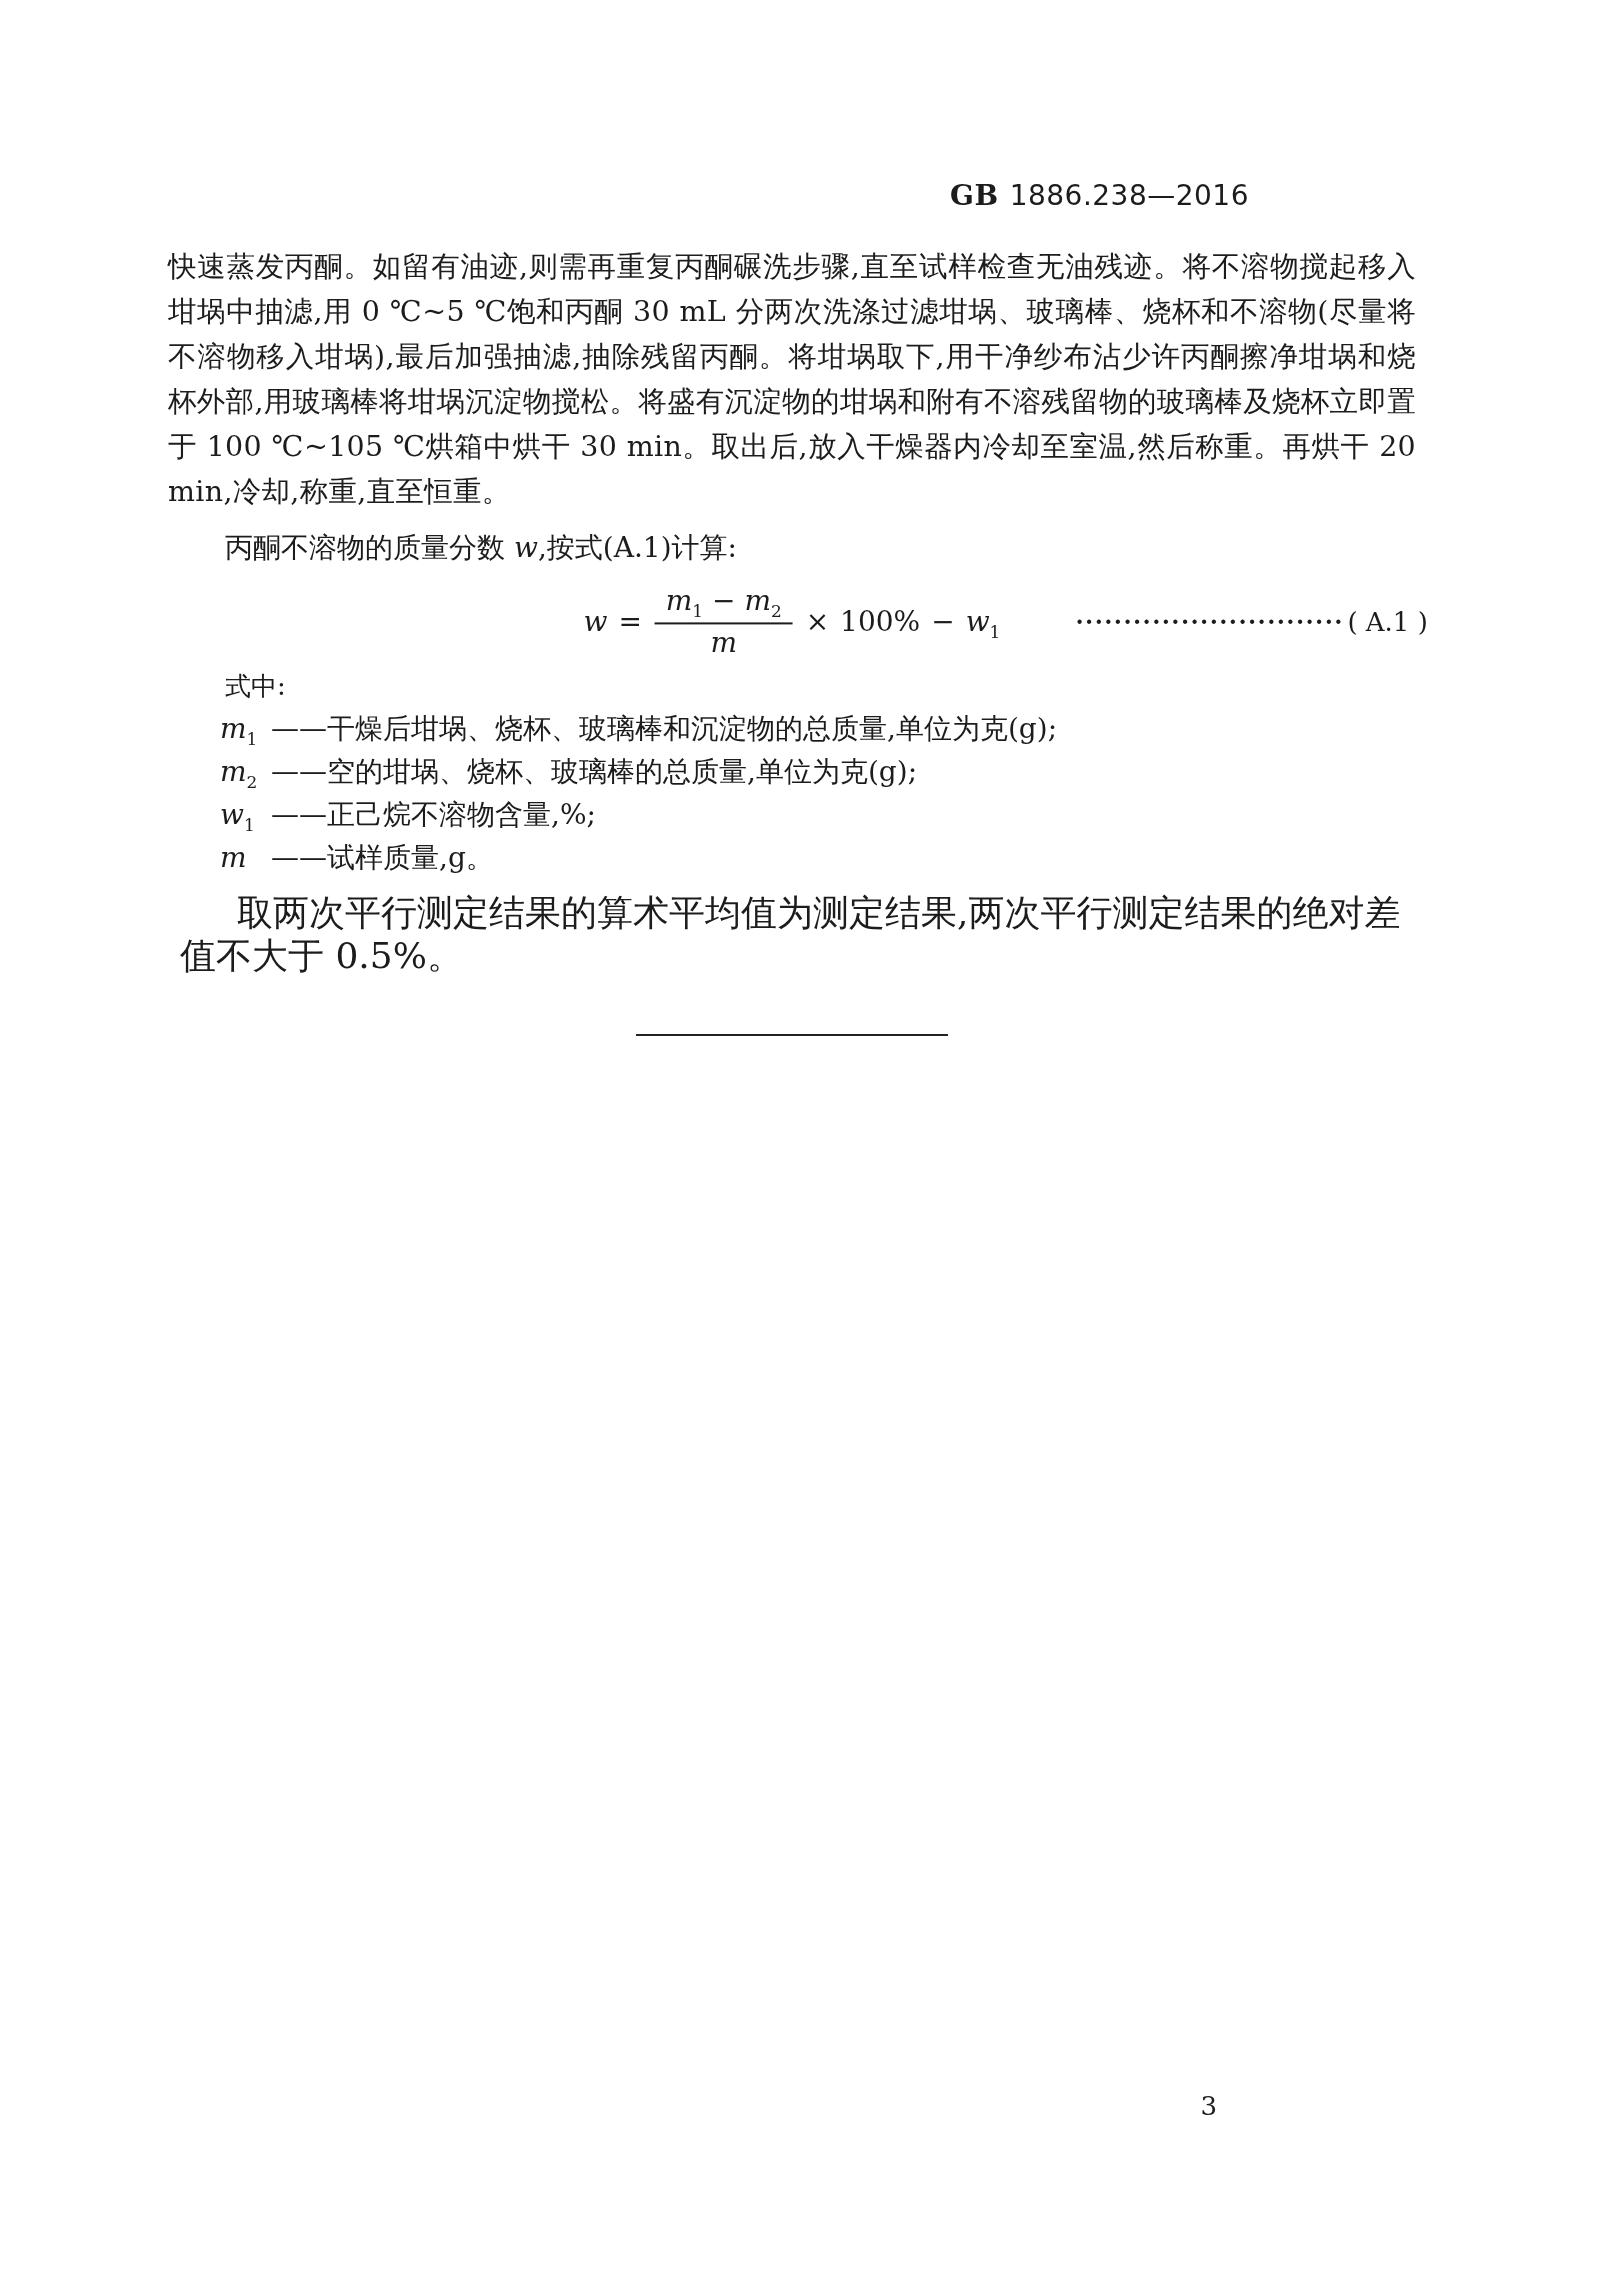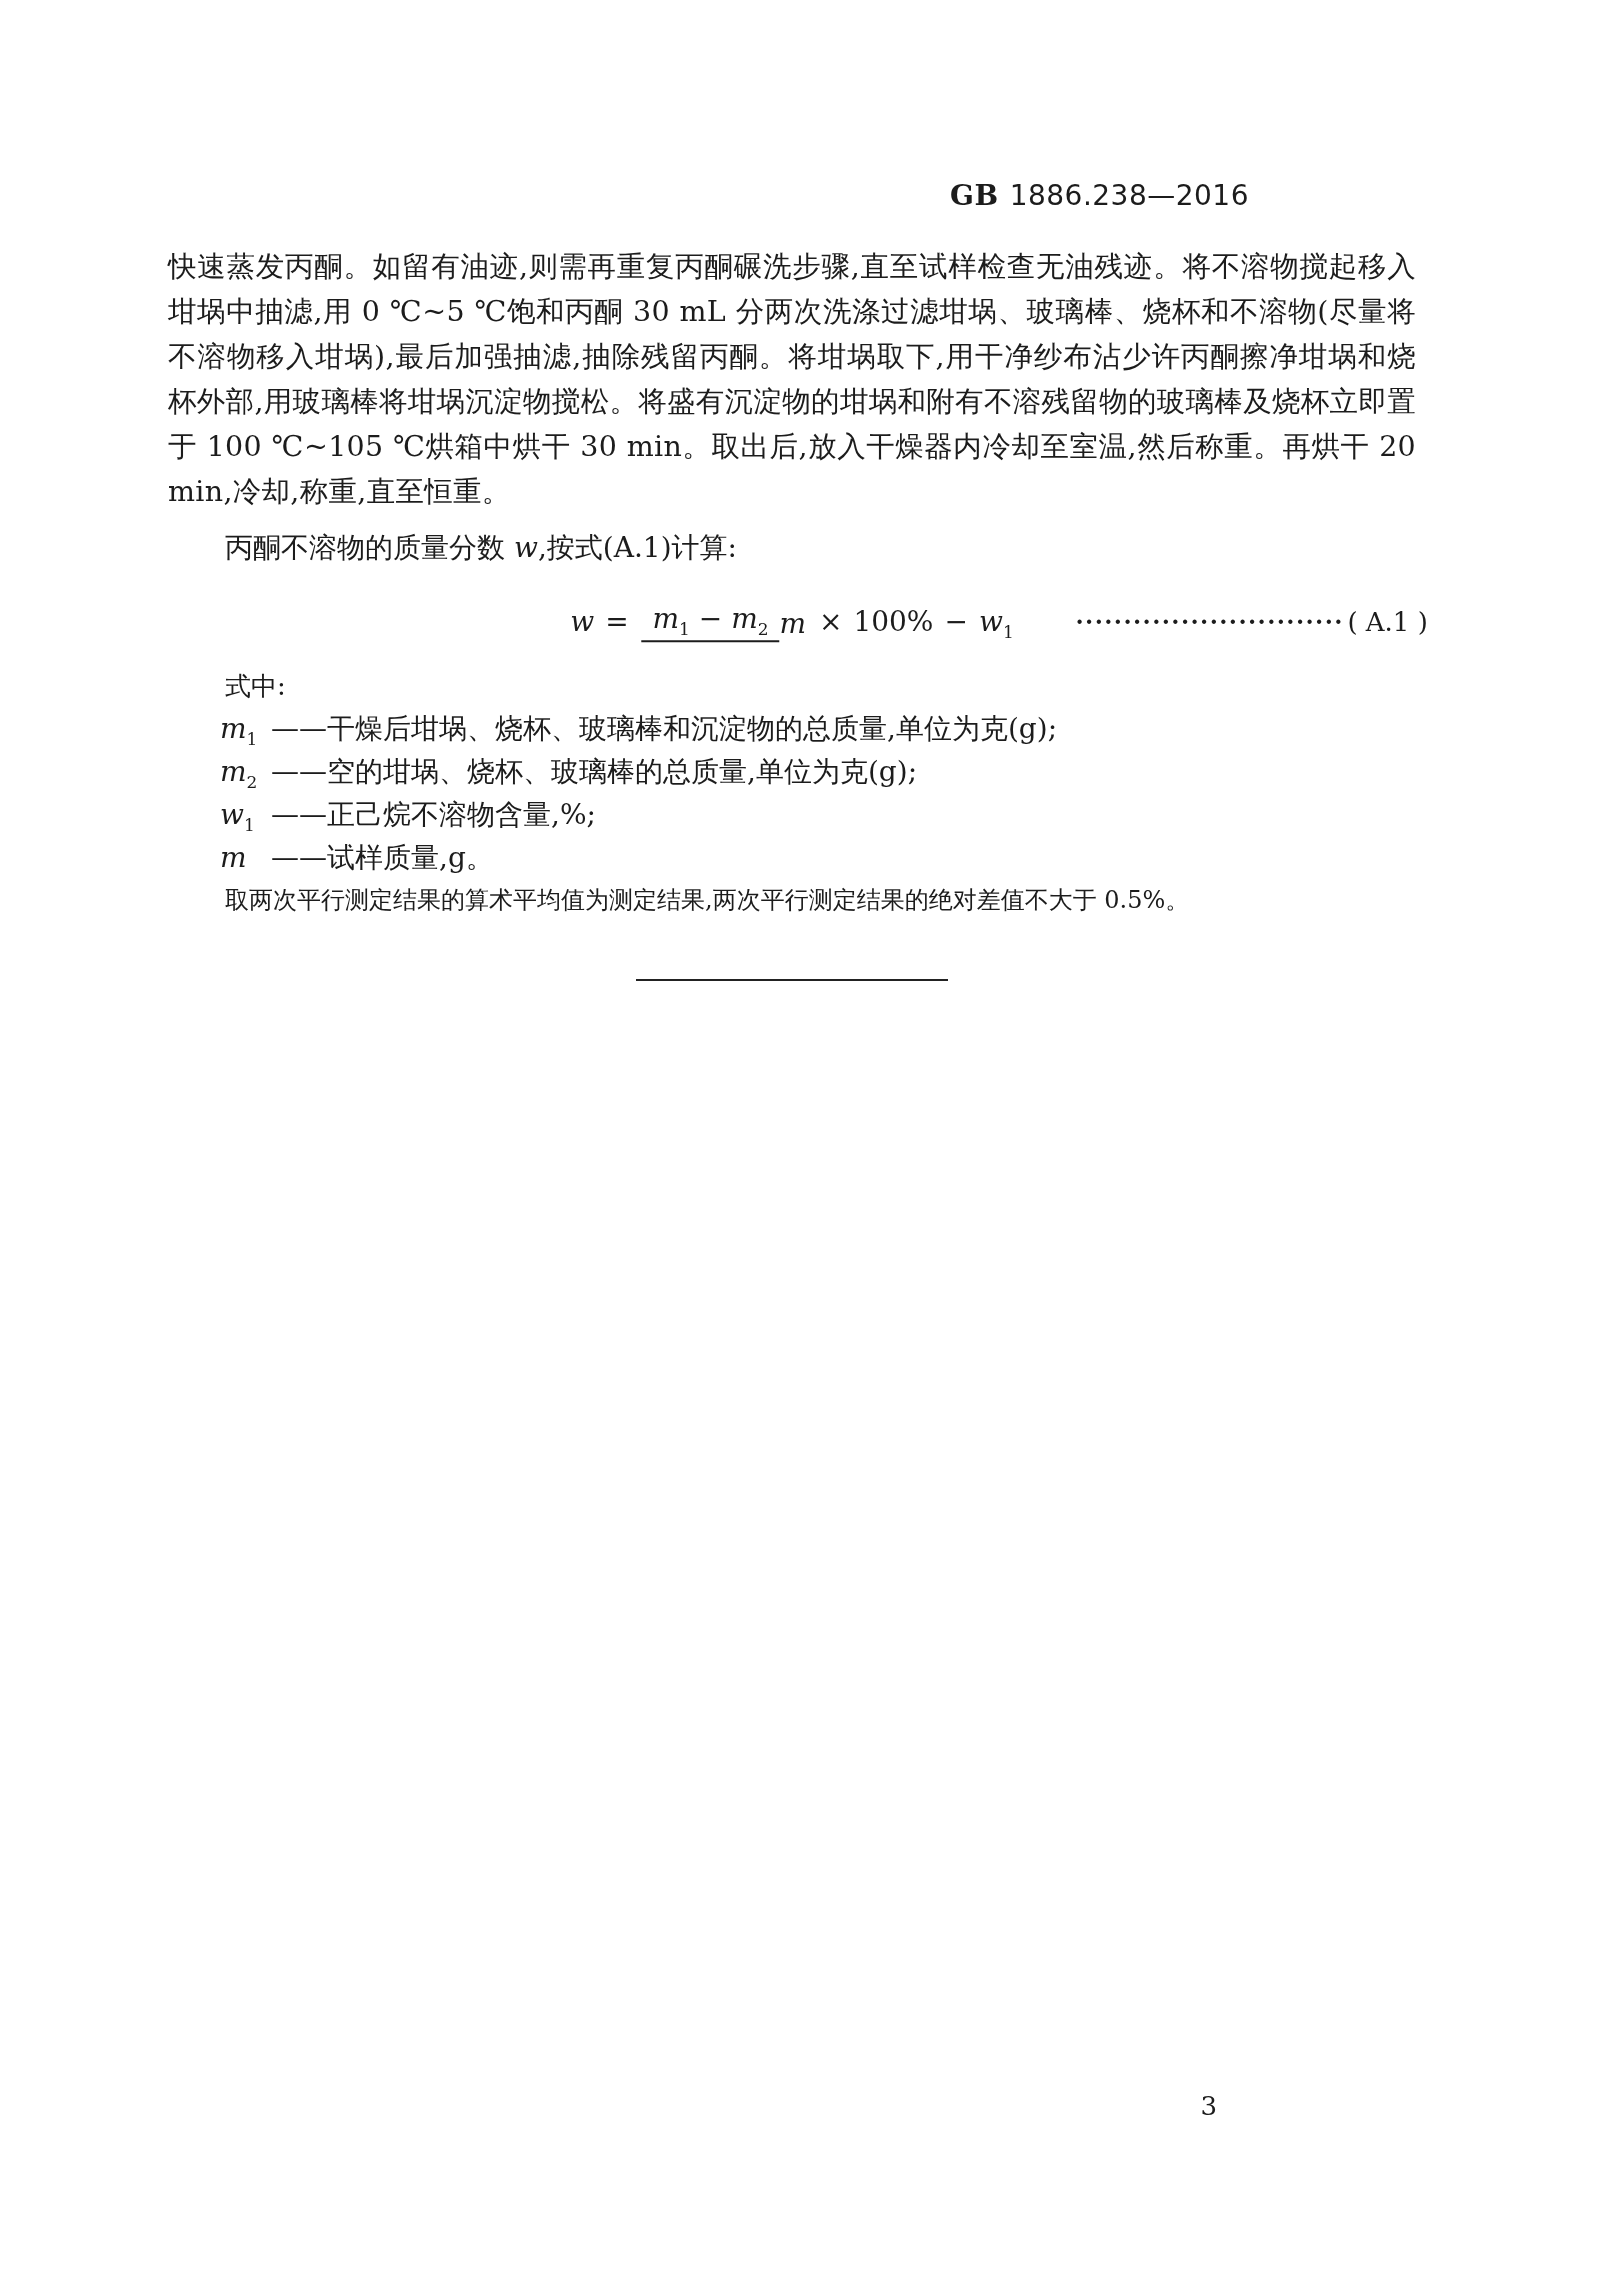--- a/index.html
+++ b/index.html
@@ -80,21 +80,21 @@
     transform: translate(-50%, -50%);
     display: flex;
     align-items: center;
     gap: 11px;
     font-size: 28px;
     white-space: nowrap;
   }
   .formula .op { font-style: normal; }
   .frac {
     display: inline-flex;
-    flex-direction: row;
+    flex-direction: column;
     align-items: center;
     text-align: center;
     margin: 0 1.8px;
   }
   .frac .num {
     padding: 0 11px 4.5px 11px;
     border-bottom: 2.3px solid #1c1c1c;
   }
   .frac .den { padding-top: 2.7px; }
   .formula sub, .def-sym sub {
@@ -134,22 +134,22 @@
     padding-left: 52px;
     white-space: nowrap;
   }
   .def-sym {
     display: inline-block;
     min-width: 51px;
     font-style: italic;
   }
 
   .closing {
-    margin: 0;
-    font-size: 24px;
+    margin: 12px;
+    font-size: 36px;
     line-height: 43px;
     text-indent: 57px;
   }
 
   .end-divider {
     width: 312px;
     height: 2.7px;
     background: #222222;
     margin: 57px auto 0 auto;
   }

